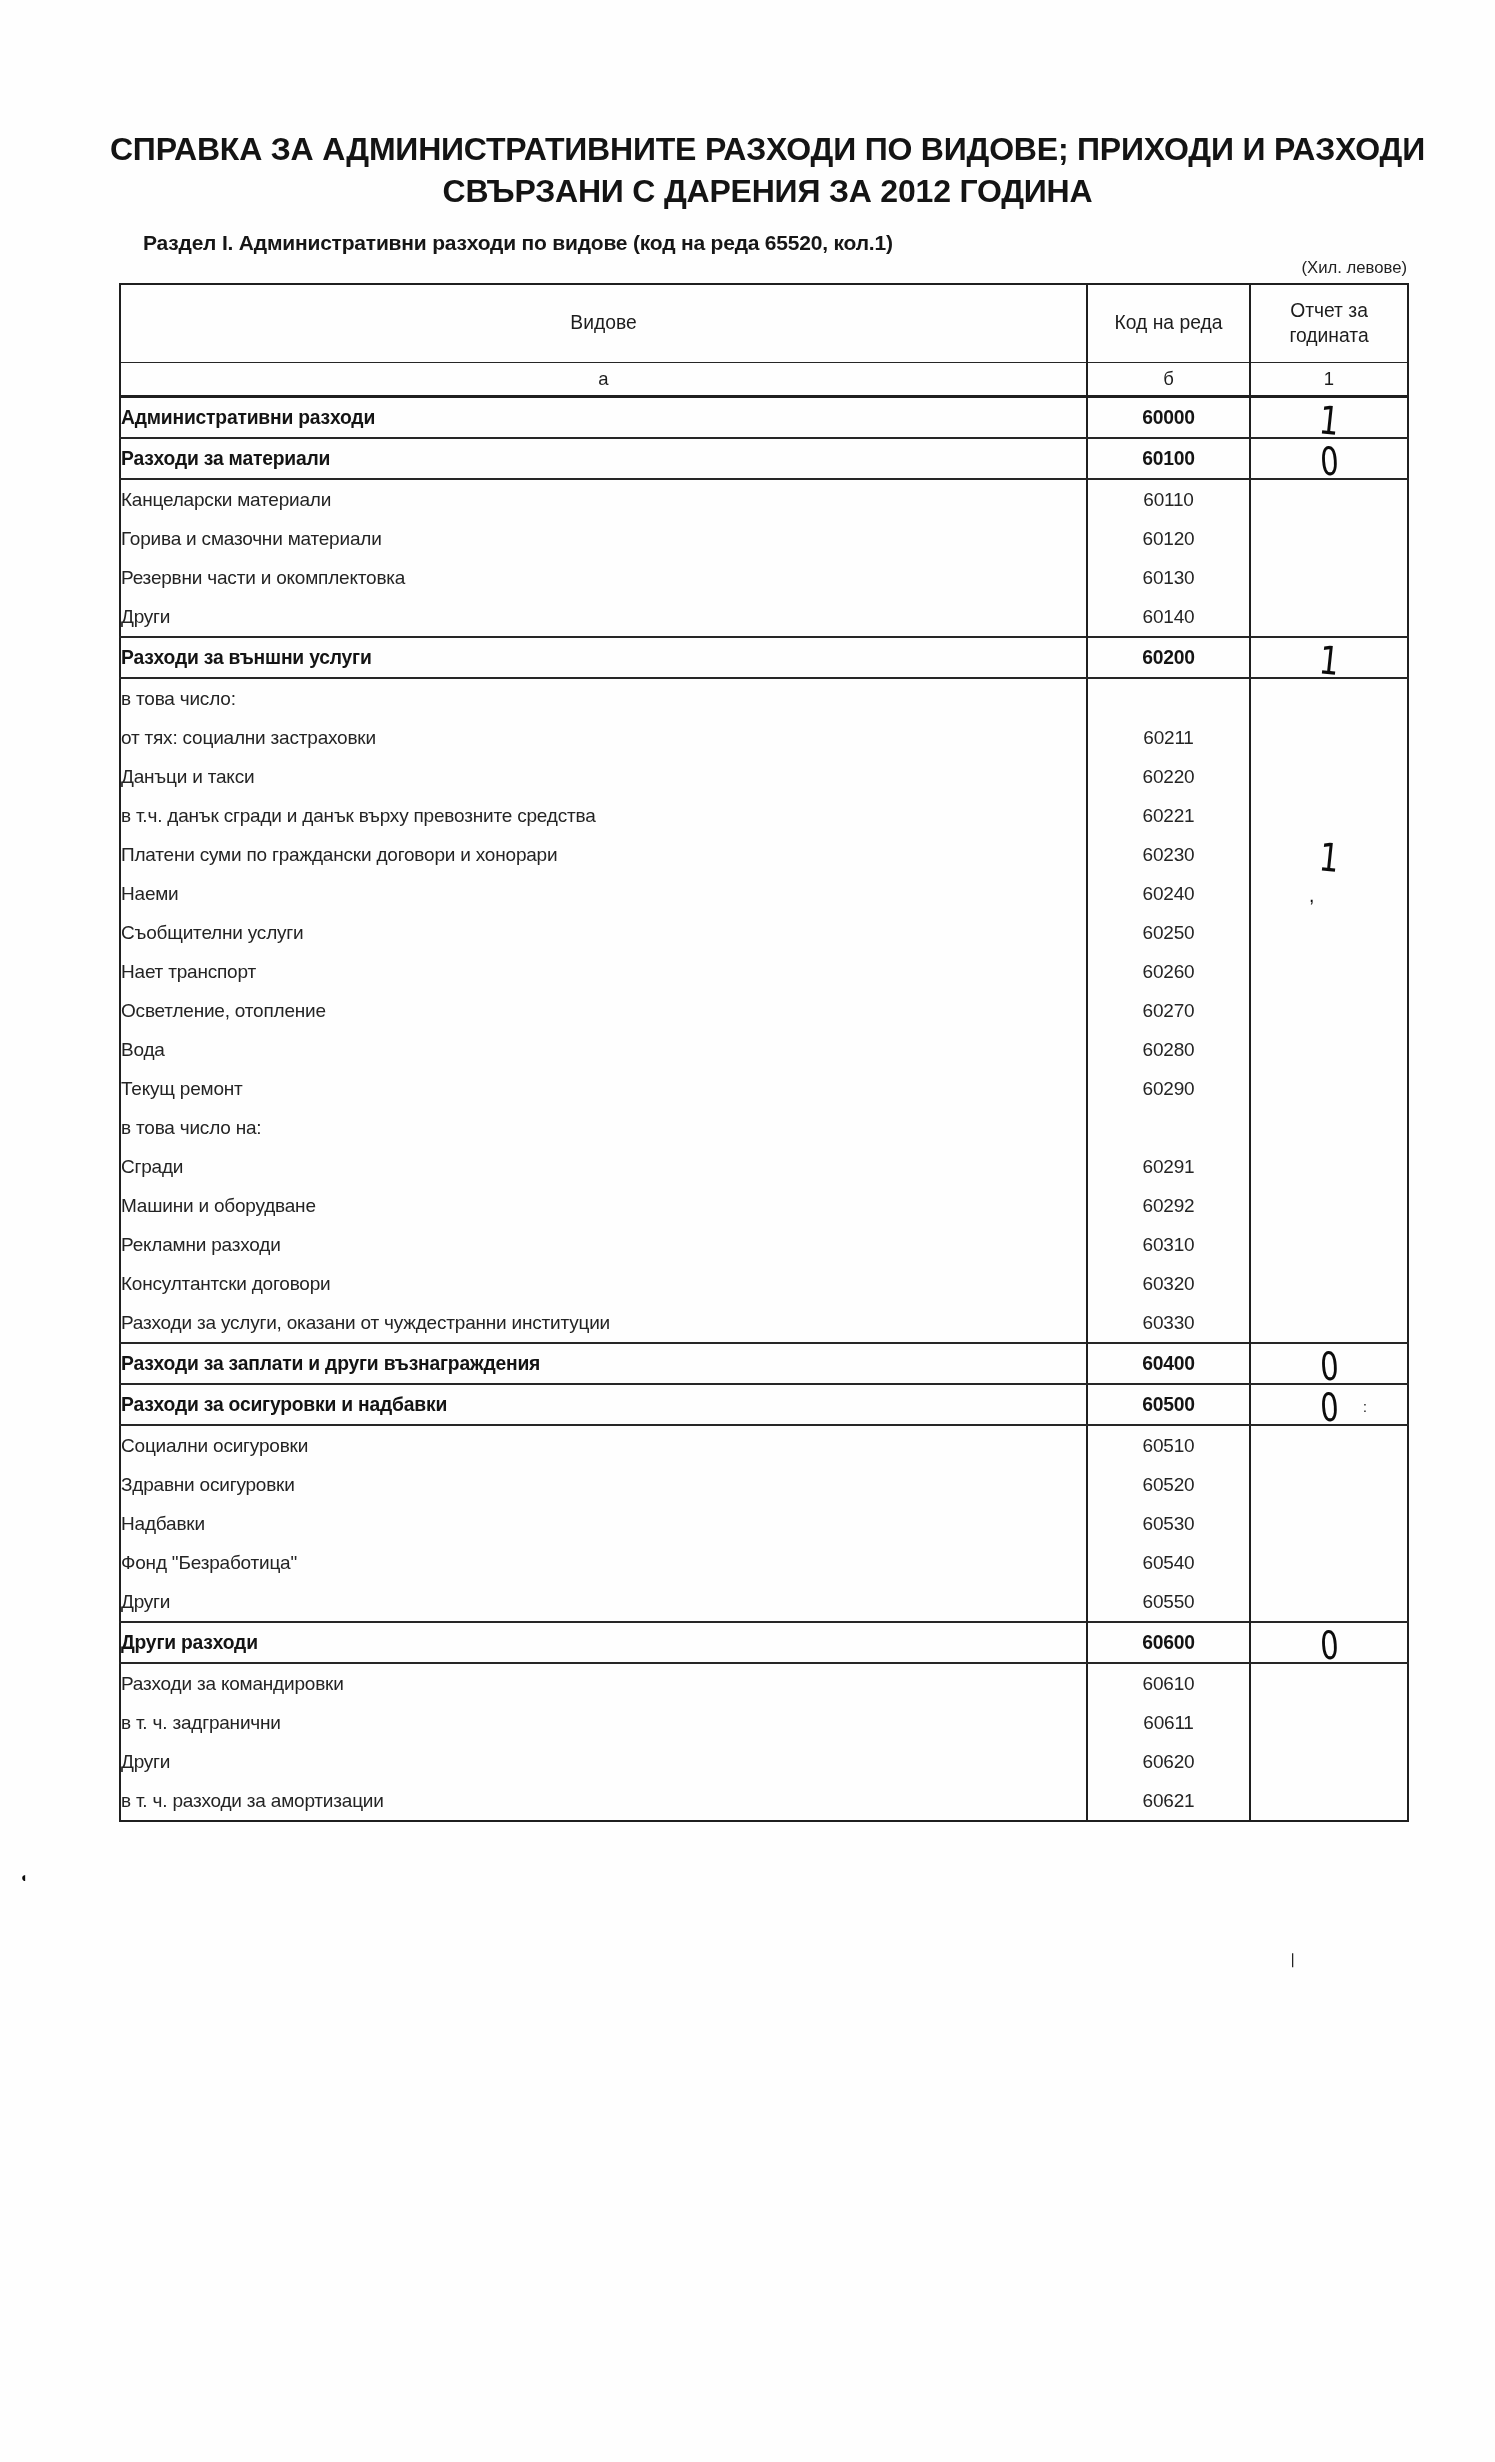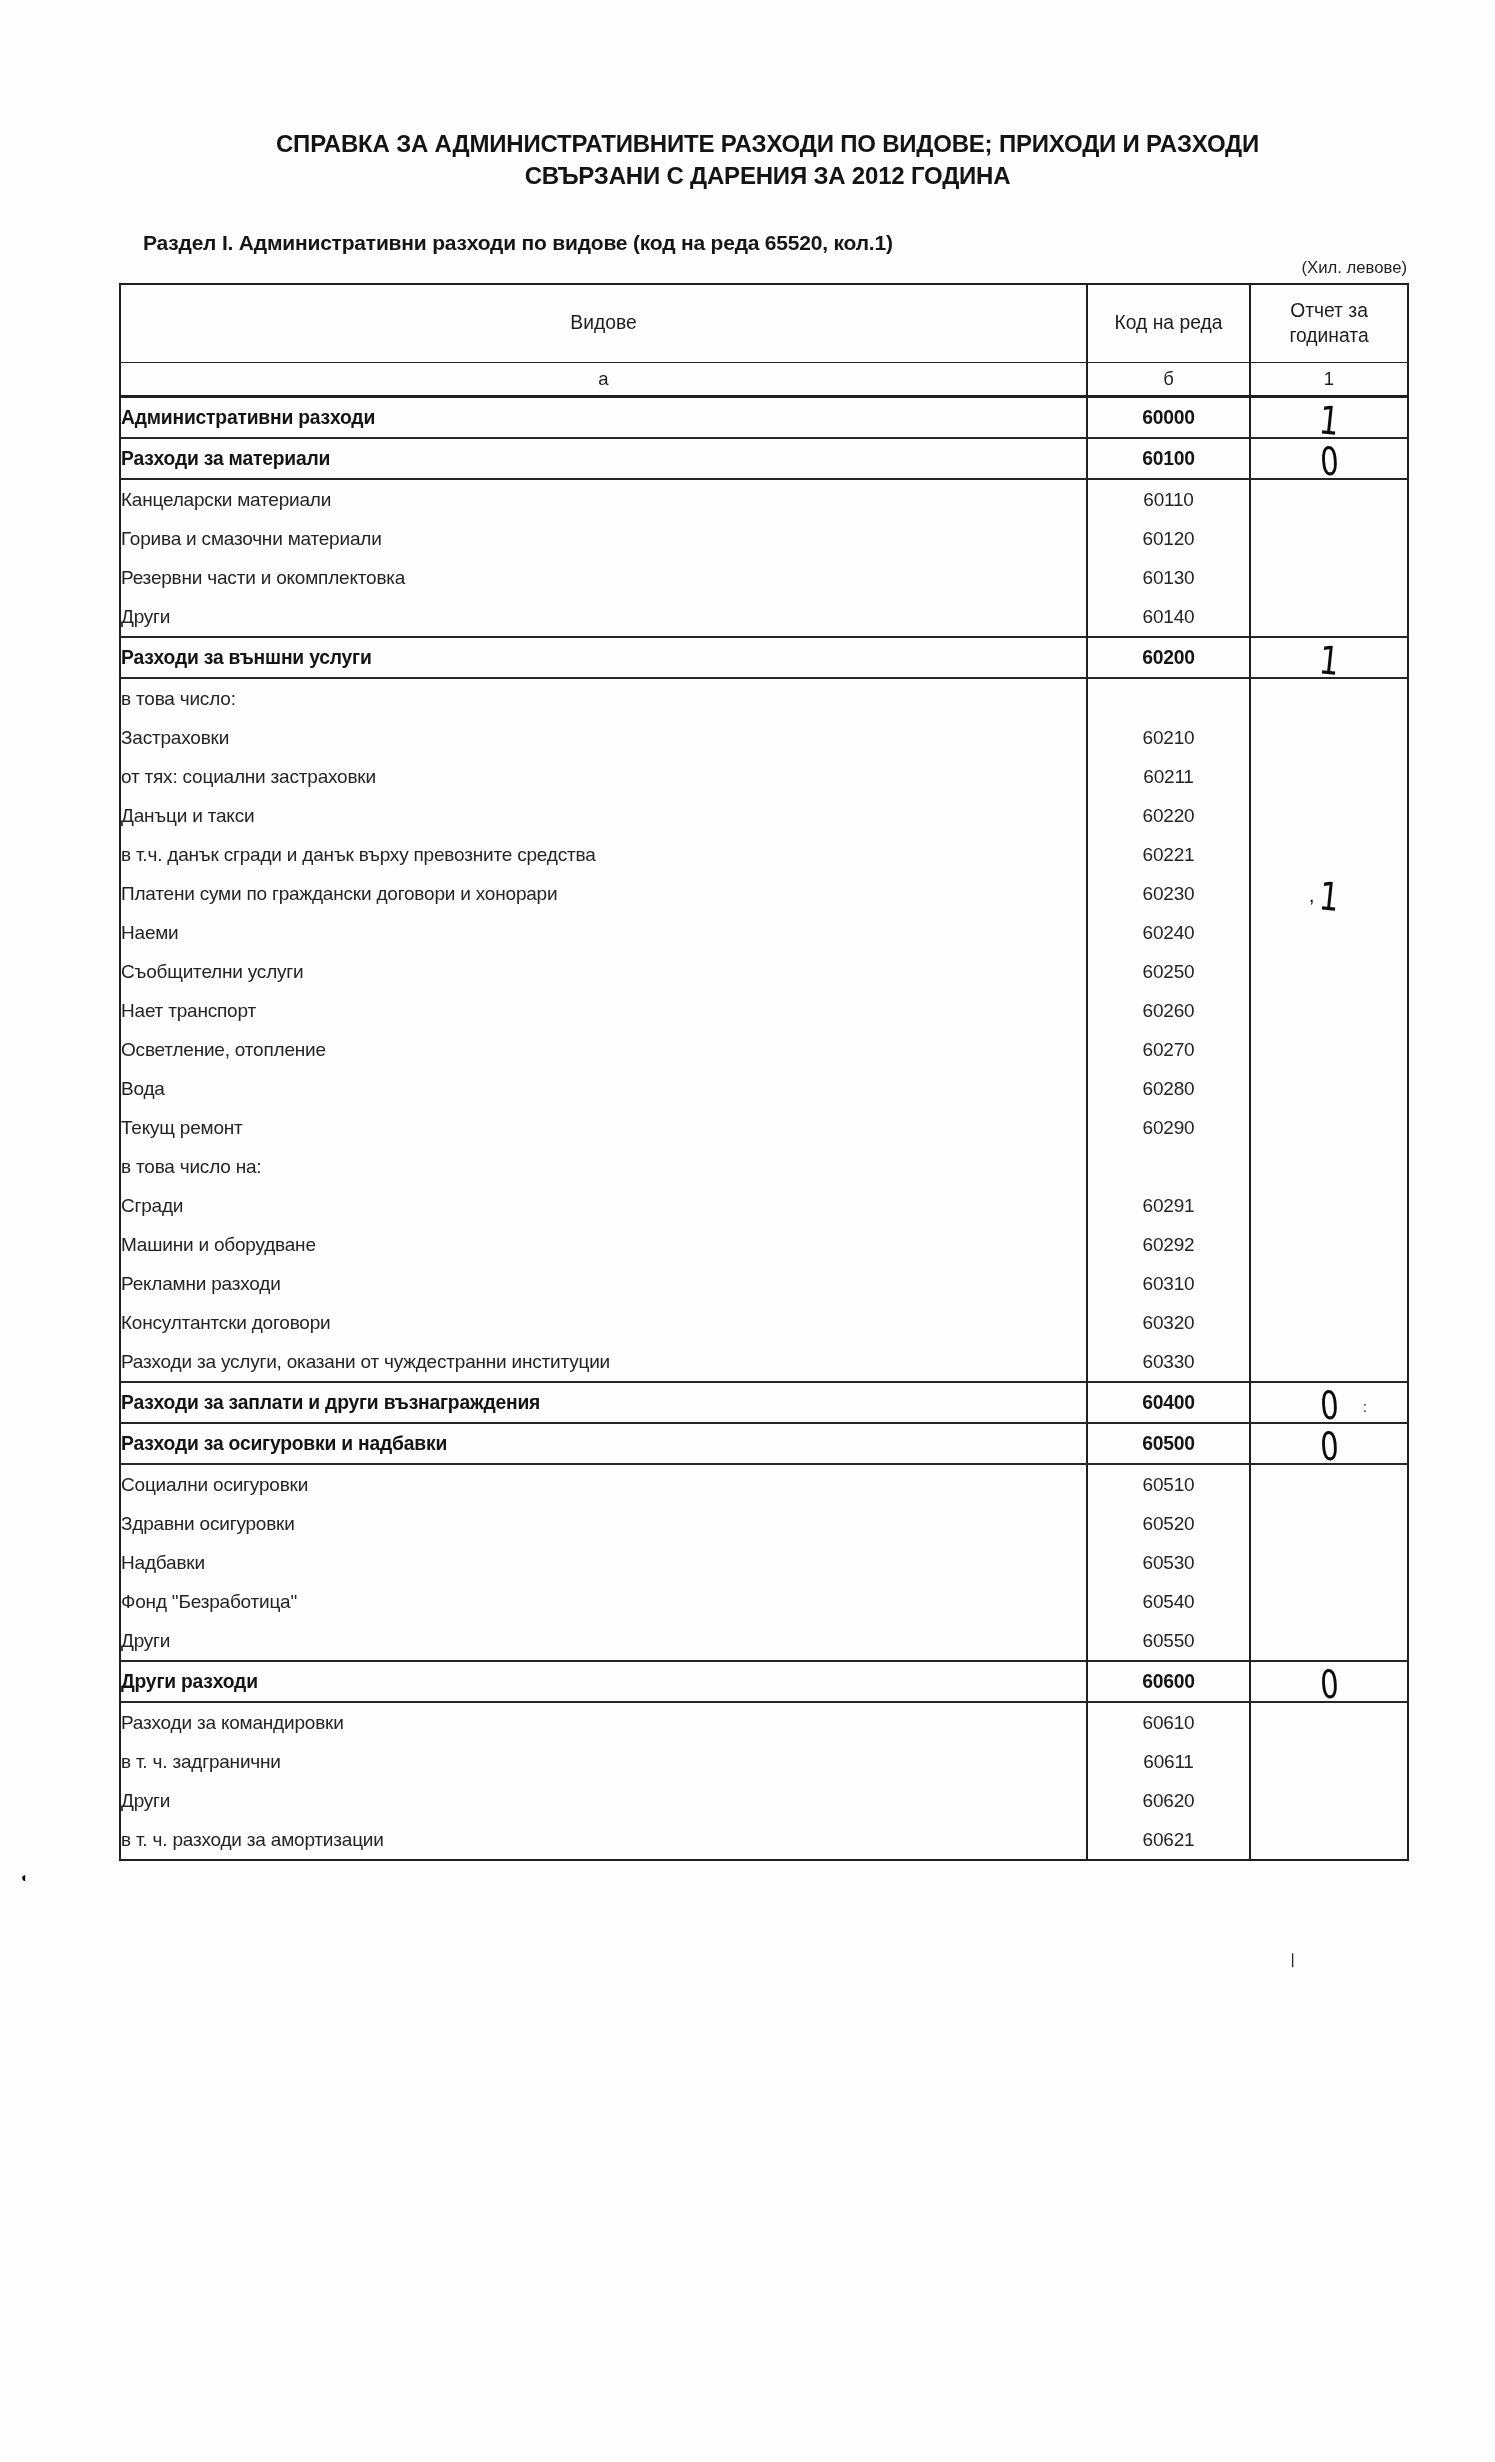--- a/index.html
+++ b/index.html
@@ -8,21 +8,21 @@
     width:1495px;height:2462px;
     margin:0 auto;
     background:#fefefe;
     font-family:"Liberation Sans","DejaVu Sans",sans-serif;
     color:#1b1b1b;
     overflow:hidden;
   }
   .doc-title{
     position:absolute;top:128px;left:0;width:1495px;
     text-align:center;
-    font-size:24px;font-weight:700;line-height:1.32;
+    font-size:32px;font-weight:700;line-height:1.32;
     letter-spacing:-0.2px;
     padding-left:40px;box-sizing:border-box;
     color:#141414;
   }
   .section-heading{
     position:absolute;top:231px;left:130px;
     font-size:21px;font-weight:700;letter-spacing:-0.2px;
     color:#161616;
     margin-left:13px;
   }
@@ -166,25 +166,20 @@
           <td class="c-label ind0">Разходи за външни услуги</td>
           <td class="c-code col-code-cell">60200</td>
           <td class="c-val"><span class="hw hw-one">1</span></td>
         </tr>
         <tr>
           <td class="c-label ind3">в това число:</td>
           <td class="c-code col-code-cell"></td>
           <td class="c-val"></td>
         </tr>
         <tr>
-          <td class="c-label ind1">Застраховки</td>
-          <td class="c-code col-code-cell">60210</td>
-          <td class="c-val"></td>
-        </tr>
-        <tr>
           <td class="c-label ind2">от тях: социални застраховки</td>
           <td class="c-code col-code-cell">60211</td>
           <td class="c-val"></td>
         </tr>
         <tr>
           <td class="c-label ind1">Данъци и такси</td>
           <td class="c-code col-code-cell">60220</td>
           <td class="c-val"></td>
         </tr>
         <tr>

